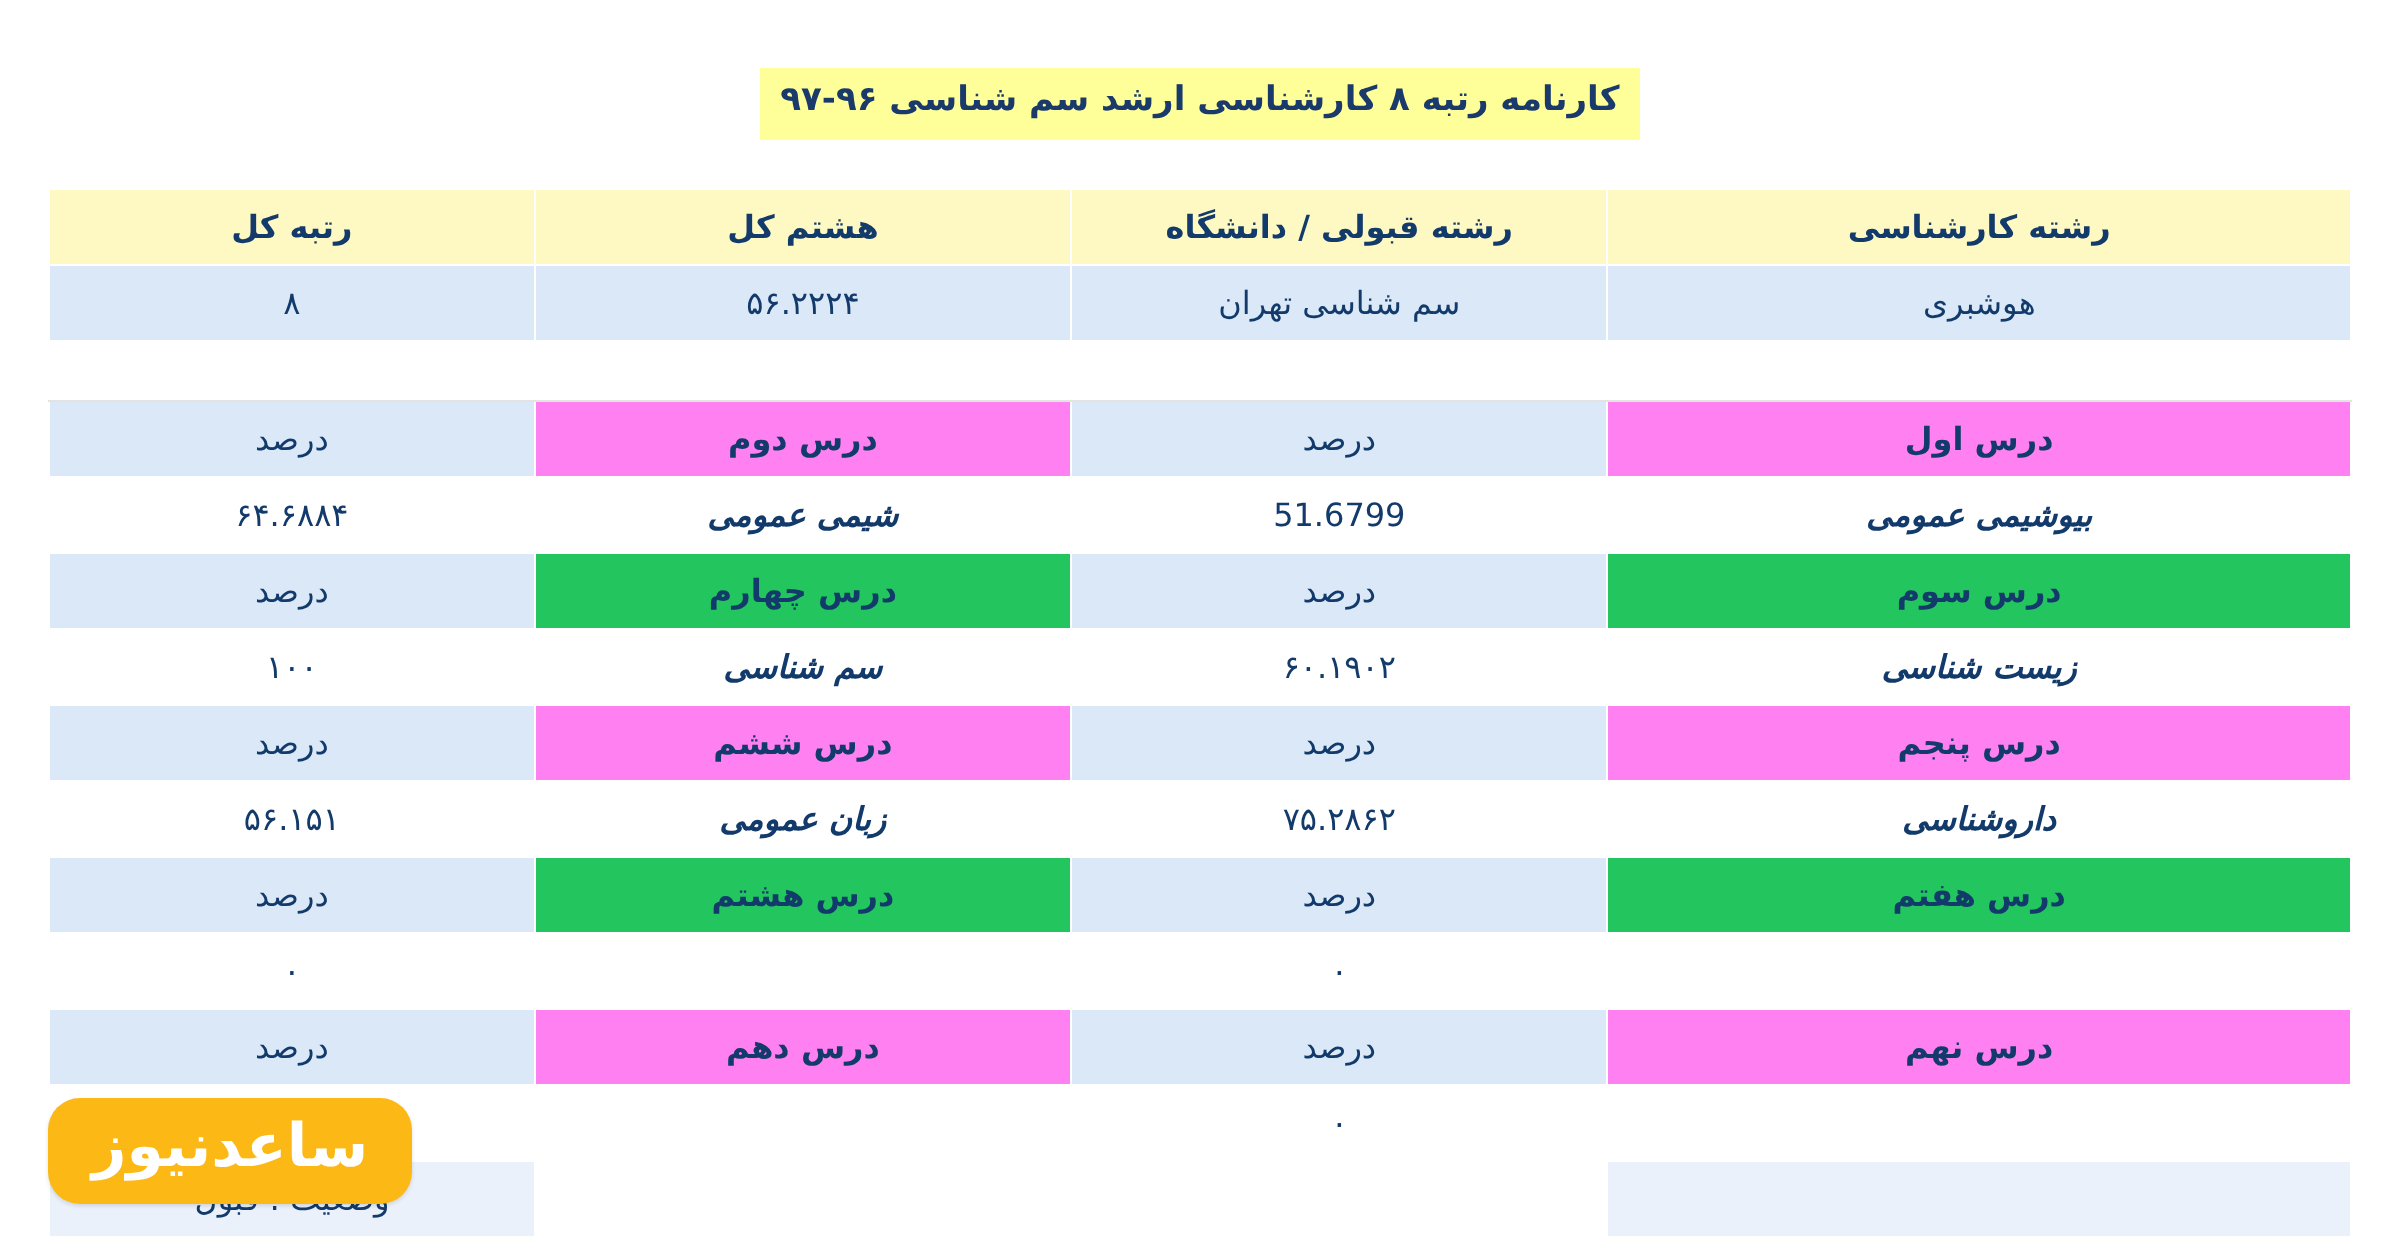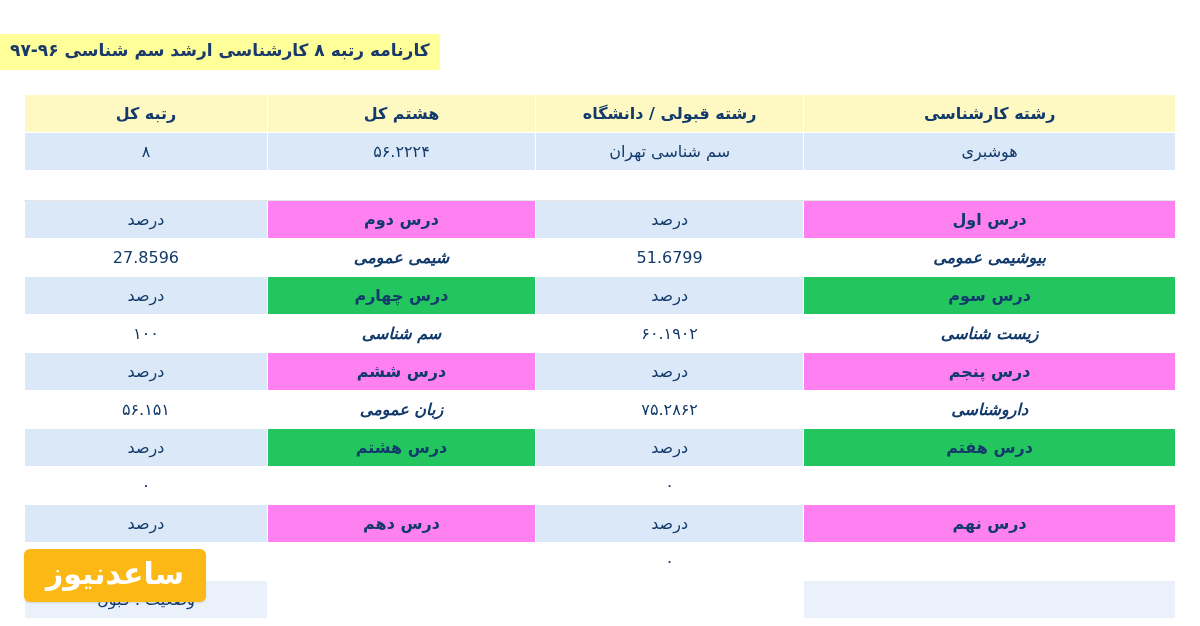--- a/index.html
+++ b/index.html
@@ -10,21 +10,21 @@
     width: 1200px;
     height: 626px;
     background: #ffffff;
     font-family: "DejaVu Sans", "Liberation Sans", sans-serif;
     overflow: hidden;
     position: relative;
   }
 
   .title-wrap {
     width: 100%;
-    text-align: left;
+    text-align: center;
     padding-top: 34px;
     box-sizing: border-box;
   }
   .title {
     display: inline-block;
     background: #ffff99;
     color: #1a3a6b;
     font-size: 17px;
     font-weight: bold;
     padding: 4px 10px 6px 10px;
@@ -112,21 +112,21 @@
   
   .logo {
     position: absolute;
     left: 24px;
     bottom: 24px;
     background: #fcb814;
     color: #ffffff;
     font-size: 30px;
     font-weight: bold;
     padding: 8px 22px 12px 22px;
-    border-radius: 6px;
+    border-radius: 16px;
     line-height: 1.1;
     letter-spacing: 0;
     box-shadow: 0 1px 2px rgba(0,0,0,.12);
   }
 </style>
 </head>
 <body>
 
 <div class="title-wrap">
   <div class="title">کارنامه رتبه ۸ کارشناسی ارشد سم شناسی ۹۶-۹۷</div>
@@ -164,21 +164,21 @@
         <tr>
           <td class="pink">درس اول</td>
           <td class="light">درصد</td>
           <td class="pink">درس دوم</td>
           <td class="light">درصد</td>
         </tr>
         <tr>
           <td class="bold">بیوشیمی عمومی</td>
           <td class="white">51.6799</td>
           <td class="bold">شیمی عمومی</td>
-          <td class="white">27.8596</td>
+          <td class="white">۶۴.۶۸۸۴</td>
         </tr>
         <tr>
           <td class="orange">درس سوم</td>
           <td class="light">درصد</td>
           <td class="orange">درس چهارم</td>
           <td class="light">درصد</td>
         </tr>
         <tr>
           <td class="bold">زیست شناسی</td>
           <td class="white">۶۰.۱۹۰۲</td>

